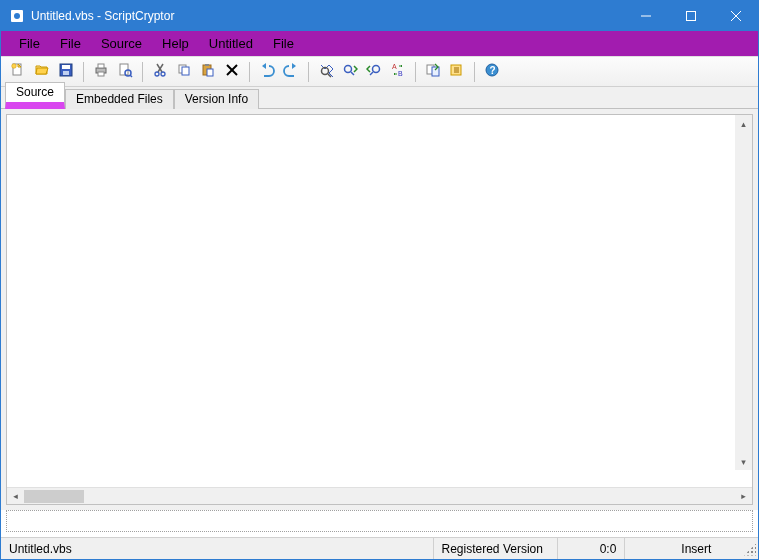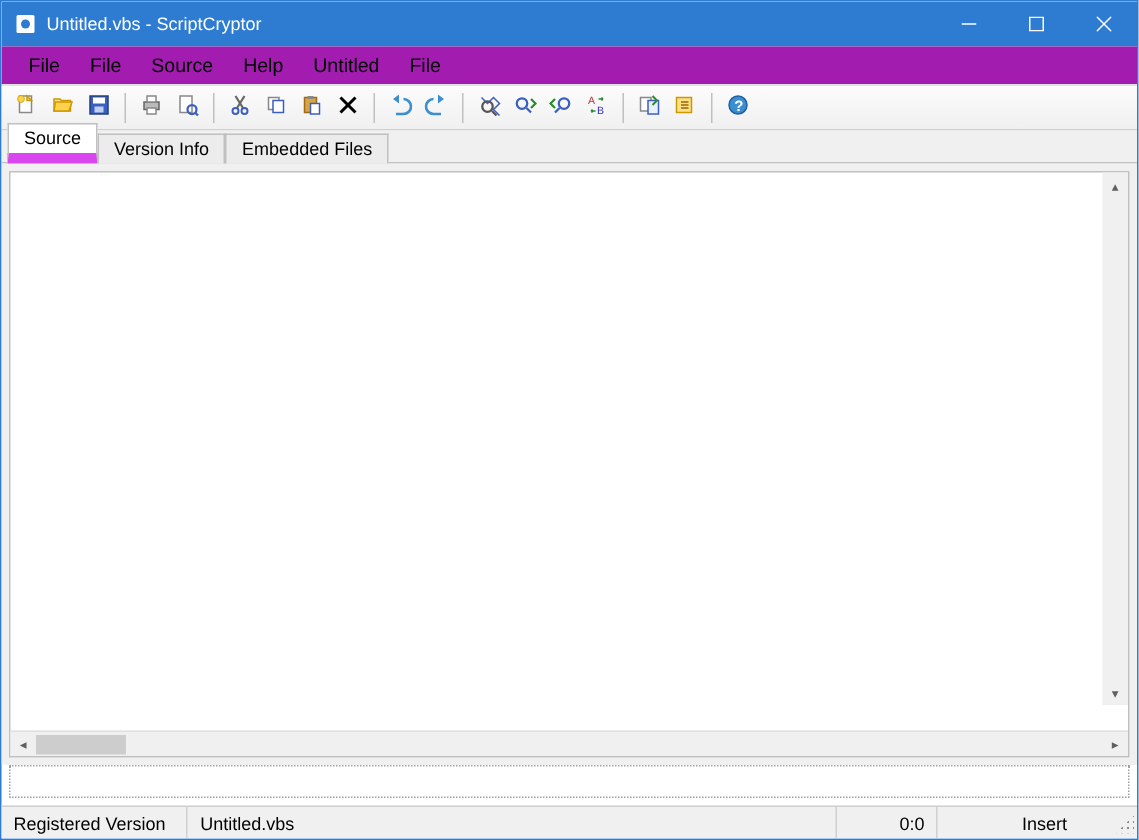--- a/index.html
+++ b/index.html
@@ -377,22 +377,22 @@
   <div class="tool-btn">
       <span><svg viewBox="0 0 16 16">
           <circle cx="8" cy="8" r="6" fill="#3b8fd1" stroke="#2060a0"></circle>
           <text x="5.5" y="12" font-size="10" fill="#fff" font-weight="bold">?</text>
         </svg></span>
     </div>
 </div>
 
 <div class="tabstrip">
   <div class="tab active">Source</div>
+  <div class="tab">Embedded Files</div>
   <div class="tab">Version Info</div>
-  <div class="tab">Embedded Files</div>
 </div>
 
 <div class="editor-wrap">
   <div class="editor">
     <div class="editor-content">
       <div class="editor-vscroll">
         <div class="v-arrow">▴</div>
         <div class="v-track"></div>
         <div class="v-arrow">▾</div>
       </div>
@@ -403,20 +403,20 @@
         <div class="h-thumb"></div>
       </div>
       <div class="h-arrow">▸</div>
     </div>
   </div>
 </div>
 
 <div class="lower-panel"></div>
 
 <div class="statusbar">
+  <div class="cell filename">Untitled.vbs</div>
   <div class="cell version">Registered Version</div>
-  <div class="cell filename">Untitled.vbs</div>
   <div class="cell pos">0:0</div>
   <div class="cell mode">Insert</div>
   <div class="grip">
       <div class="grip-dots"></div>
     </div>
 </div>
 
 </body></html>

